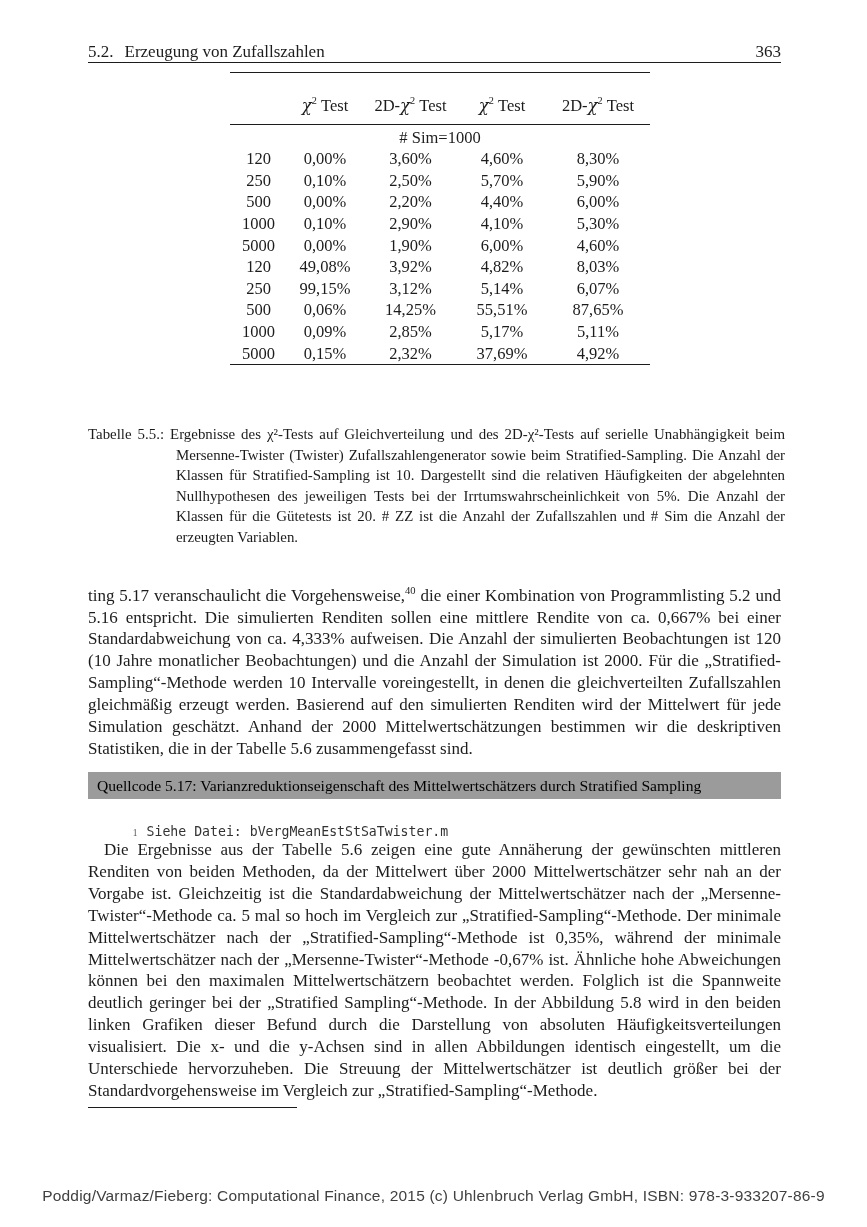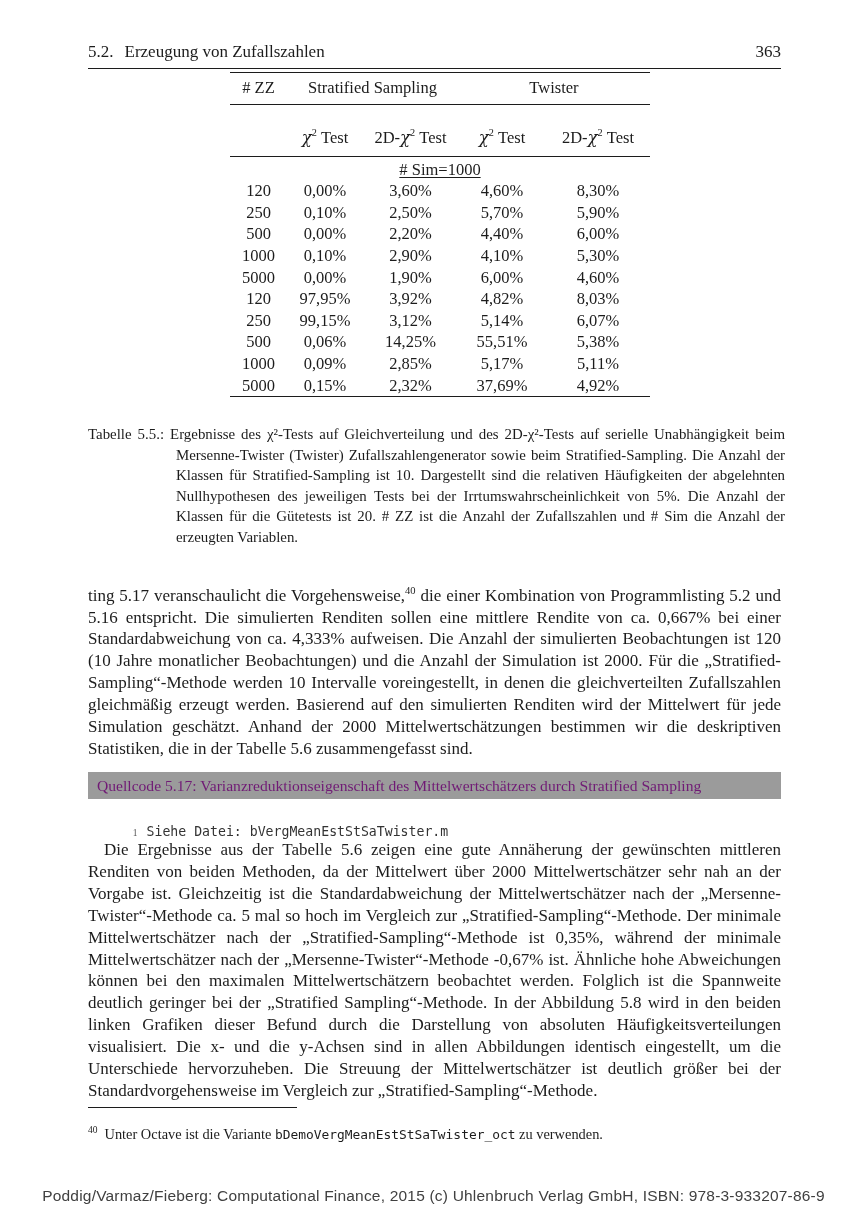--- a/index.html
+++ b/index.html
@@ -17,21 +17,20 @@
   
   .page-header {
     position: absolute;
     left: 88px; top: 42px;
     width: 693px;
     display: flex;
     justify-content: space-between;
     align-items: baseline;
     font-size: 17px;
     border-bottom: 1.2px solid #1c1c1c;
-    padding-bottom: 6px;
   }
   .section-number { margin-right: 11px; }
 
   
   .table-wrap {
     position: absolute;
     left: 230px; top: 72px;
     width: 420px;
   }
   table.results {
@@ -53,21 +52,21 @@
     border-bottom: 1.4px solid #1c1c1c;
     padding: 22px 0 8px;
     text-align: center;
   }
   .chi { font-style: italic; font-family: "DejaVu Serif", serif; }
   tr.sub-row sup, .sim-label sup { font-size: 0.62em; }
   tr.section-row td {
     text-align: center;
     padding: 3px 0 1px;
   }
-  .sim-label { text-decoration: underline; text-underline-offset: 2px; margin-top: 37px; }
+  .sim-label { text-underline-offset: 2px; margin-top: 37px; }
   tr.data-row td {
     text-align: center;
     padding: 0.8px 0;
   }
 
   
   .caption {
     position: absolute;
     left: 88px; top: 424px;
     width: 697px;
@@ -90,21 +89,21 @@
   .para1 { top: 580px; }
   .para2 { top: 839px; text-indent: 16px; }
   .fn-ref { font-size: 0.62em; }
 
   
   .listing-bar {
     position: absolute;
     left: 88px; top: 772px;
     width: 693px; height: 27px;
     background: #9b9b9b;
-    color: #701a75;
+    color: #000000;
     font-size: 15.6px;
     line-height: 27px;
     padding-left: 9px;
   }
   .code-line {
     position: absolute;
     left: 101px; top: 809px;
     font-family: "DejaVu Sans Mono", monospace;
     font-size: 13.2px;
     color: #333333;
@@ -168,25 +167,20 @@
   <div class="table-wrap">
     <table class="results">
       <colgroup>
         <col style="width:57px">
           <col style="width:76px">
           <col style="width:95px">
           <col style="width:88px">
           <col style="width:104px">
       </colgroup>
       <thead>
-        <tr class="group-row">
-          <th class="col-zz"># ZZ</th>
-          <th colspan="2">Stratified Sampling</th>
-          <th colspan="2">Twister</th>
-        </tr>
         <tr class="sub-row">
           <th></th>
           <th><span></span><span class="chi">χ</span><sup>2</sup><span> Test</span></th>
           <th><span>2D-</span><span class="chi">χ</span><sup>2</sup><span> Test</span></th>
           <th><span></span><span class="chi">χ</span><sup>2</sup><span> Test</span></th>
           <th><span>2D-</span><span class="chi">χ</span><sup>2</sup><span> Test</span></th>
         </tr>
       </thead>
       <tbody>
         <tr class="section-row">
@@ -222,38 +216,38 @@
         </tr>
         <tr class="data-row">
           <td>5000</td>
             <td>0,00%</td>
             <td>1,90%</td>
             <td>6,00%</td>
             <td>4,60%</td>
         </tr>
         <tr class="data-row">
           <td>120</td>
-            <td>97,95%</td>
+            <td>49,08%</td>
             <td>3,92%</td>
             <td>4,82%</td>
             <td>8,03%</td>
         </tr>
         <tr class="data-row">
           <td>250</td>
             <td>99,15%</td>
             <td>3,12%</td>
             <td>5,14%</td>
             <td>6,07%</td>
         </tr>
         <tr class="data-row">
           <td>500</td>
             <td>0,06%</td>
             <td>14,25%</td>
             <td>55,51%</td>
-            <td>5,38%</td>
+            <td>87,65%</td>
         </tr>
         <tr class="data-row">
           <td>1000</td>
             <td>0,09%</td>
             <td>2,85%</td>
             <td>5,17%</td>
             <td>5,11%</td>
         </tr>
         <tr class="data-row">
           <td>5000</td>
@@ -276,19 +270,16 @@
   <div class="listing-bar">
     <span>Quellcode 5.17: Varianzreduktionseigenschaft des Mittelwertschätzers durch Stratified Sampling</span>
   </div>
   <div class="code-line">
     <span class="lineno">1</span><span>Siehe Datei: bVergMeanEstStSaTwister.m</span>
   </div>
 
   <p class="para para2">Die Ergebnisse aus der Tabelle 5.6 zeigen eine gute Annäherung der gewünschten mittleren Renditen von beiden Methoden, da der Mittelwert über 2000 Mittelwertschätzer sehr nah an der Vorgabe ist. Gleichzeitig ist die Standardabweichung der Mittelwertschätzer nach der „Mersenne-Twister“-Methode ca. 5 mal so hoch im Vergleich zur „Stratified-Sampling“-Methode. Der minimale Mittelwertschätzer nach der „Stratified-Sampling“-Methode ist 0,35%, während der minimale Mittelwertschätzer nach der „Mersenne-Twister“-Methode -0,67% ist. Ähnliche hohe Abweichungen können bei den maximalen Mittelwertschätzern beobachtet werden. Folglich ist die Spannweite deutlich geringer bei der „Stratified Sampling“-Methode. In der Abbildung 5.8 wird in den beiden linken Grafiken dieser Befund durch die Darstellung von absoluten Häufigkeitsverteilungen visualisiert. Die x- und die y-Achsen sind in allen Abbildungen identisch eingestellt, um die Unterschiede hervorzuheben. Die Streuung der Mittelwertschätzer ist deutlich größer bei der Standardvorgehensweise im Vergleich zur „Stratified-Sampling“-Methode.</p>
 
   <div class="fn-rule"></div>
-  <div class="footnote">
-    <span class="fn-marker">40</span><span>Unter Octave ist die Variante </span><code>bDemoVergMeanEstStSaTwister_oct</code><span> zu verwenden.</span>
-  </div>
 
   <div class="page-footer">Poddig/Varmaz/Fieberg: Computational Finance, 2015  (c) Uhlenbruch Verlag GmbH, ISBN: 978-3-933207-86-9</div>
 
 </div>
 
 </body></html>

